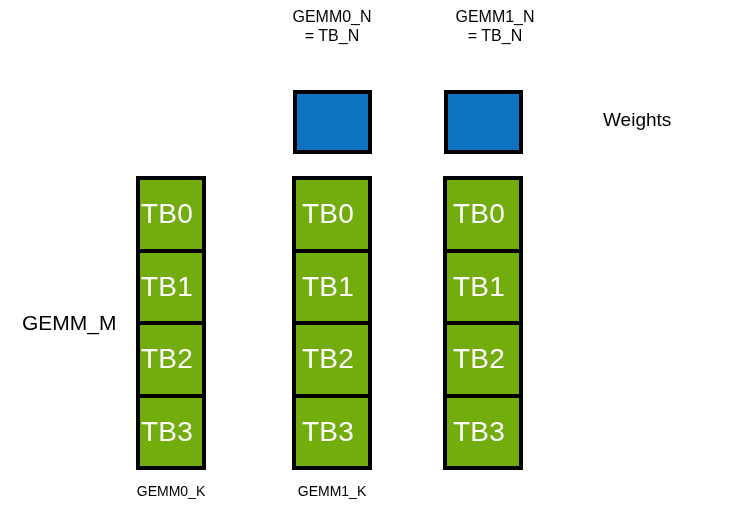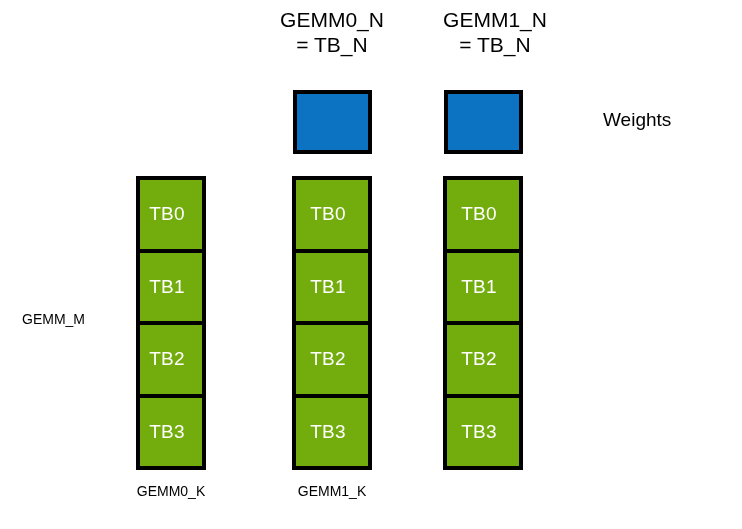--- a/index.html
+++ b/index.html
@@ -23,30 +23,30 @@
     white-space: pre;
     line-height: 1.18;
     color: #000000;
   }
   .txt.center {
     text-align: center;
     transform: translateX(-50%);
   }
 
   .label-top {
-    font-size: 21px;
+    font-size: 16px;
   }
   .label-side {
     font-size: 19px;
   }
   .label-bottom {
     font-size: 14px;
   }
   .label-left {
-    font-size: 14px;
+    font-size: 21px;
   }
 
   
   .weight-box {
     position: absolute;
     background: #0c72c2;
     border: 4px solid #000000;
     box-sizing: border-box;
   }
 
@@ -65,21 +65,21 @@
     box-sizing: border-box;
     display: flex;
     align-items: center;
     justify-content: center;
   }
   
   .act-cell + .act-cell {
     margin-top: -4px;
   }
   .act-cell-label {
-    font-size: 19px;
+    font-size: 28px;
     color: #ffffff;
     position: relative;
     right: 4px;
     letter-spacing: 0.2px;
     text-align: right;
   }
 </style>
 </head>
 <body>
 

